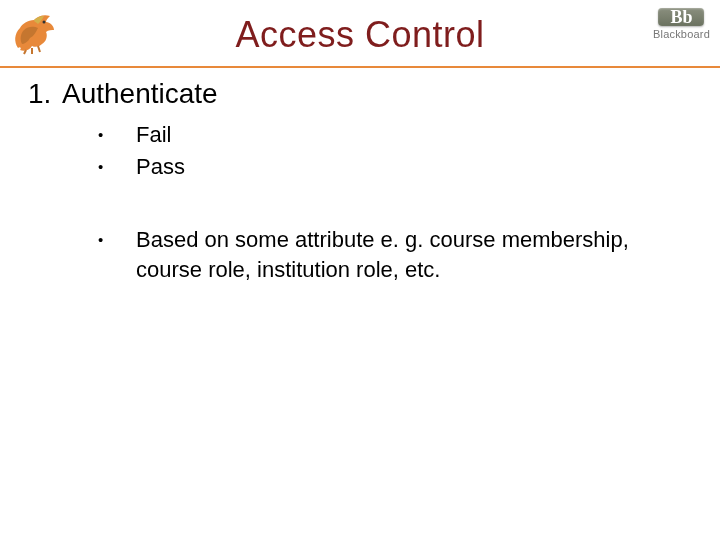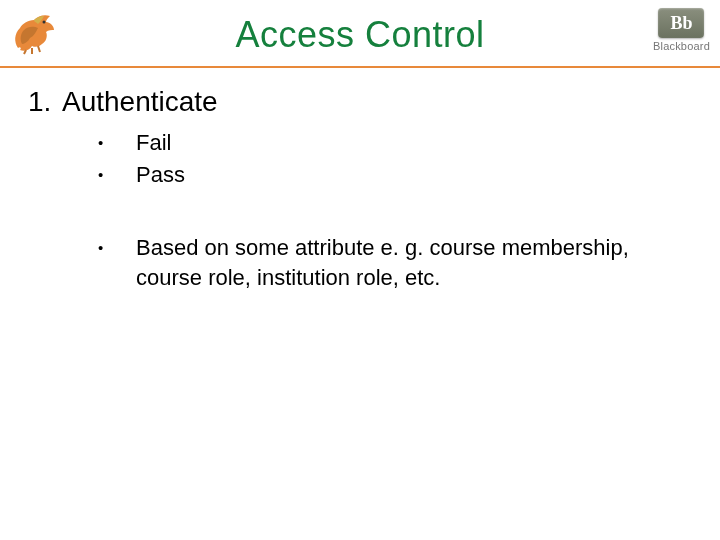--- a/index.html
+++ b/index.html
@@ -24,53 +24,53 @@
     height: 52px;
   }
   .title {
     position: absolute;
     left: 0;
     right: 0;
     top: 14px;
     text-align: center;
     font-size: 36px;
     font-weight: 400;
-    color: #15803d;
+    color: #7f1d1d;
     letter-spacing: 0.5px;
   }
   .bb-logo {
     position: absolute;
     right: 10px;
     top: 8px;
     text-align: center;
   }
   .bb-box {
     width: 46px;
-    height: 30px;
+    height: 18px;
     background: linear-gradient(to bottom, #8a8f7e 0%, #6b7260 100%);
     border-radius: 4px;
     display: flex;
     align-items: center;
     justify-content: center;
     margin: 0 auto 2px auto;
     box-shadow: inset 0 1px 2px rgba(255,255,255,0.3), 0 1px 2px rgba(0,0,0,0.3);
   }
   .bb-text {
     color: #fff;
     font-weight: bold;
     font-size: 18px;
     font-family: Georgia, serif;
   }
   .bb-label {
     font-size: 11px;
     color: #777;
     letter-spacing: 0.2px;
   }
   .content {
-    padding: 18px 28px 0 28px;
+    padding: 10px 28px 0 28px;
   }
   .list-item {
     margin-bottom: 44px;
   }
   .list-item-heading {
     font-size: 28px;
     color: #000;
     font-weight: 400;
     margin-bottom: 10px;
   }

